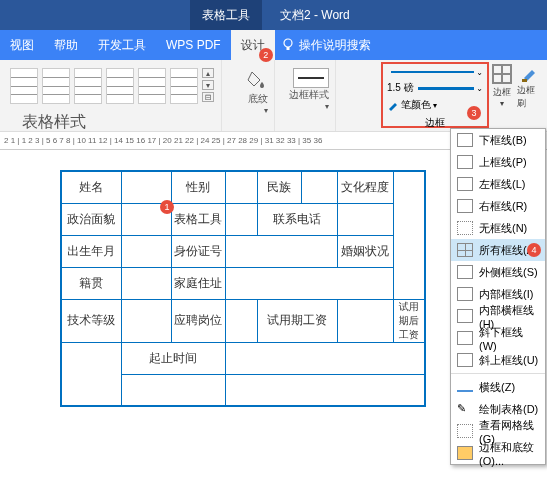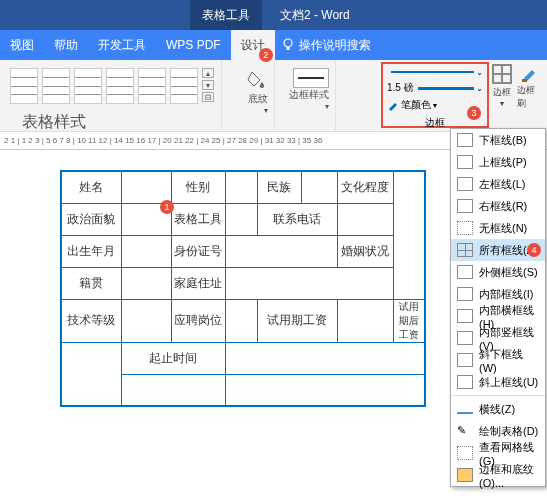--- a/index.html
+++ b/index.html
@@ -269,24 +269,20 @@
   <div class="item">
       <span class="ic"></span>
       <span>内部框线(I)</span>
     </div>
   <div class="item">
       <span class="ic"></span>
       <span>内部横框线(H)</span>
     </div>
   <div class="item">
       <span class="ic"></span>
-      <span>内部竖框线(V)</span>
-    </div>
-  <div class="item">
-      <span class="ic"></span>
       <span>斜下框线(W)</span>
     </div>
   <div class="item">
       <span class="ic"></span>
       <span>斜上框线(U)</span>
     </div>
   <div class="sep"></div>
   <div class="item">
       <span class="ic" style="border:none;border-top:2px solid #4a90d9;height:0;margin-top:7px"></span>
       <span>横线(Z)</span>

